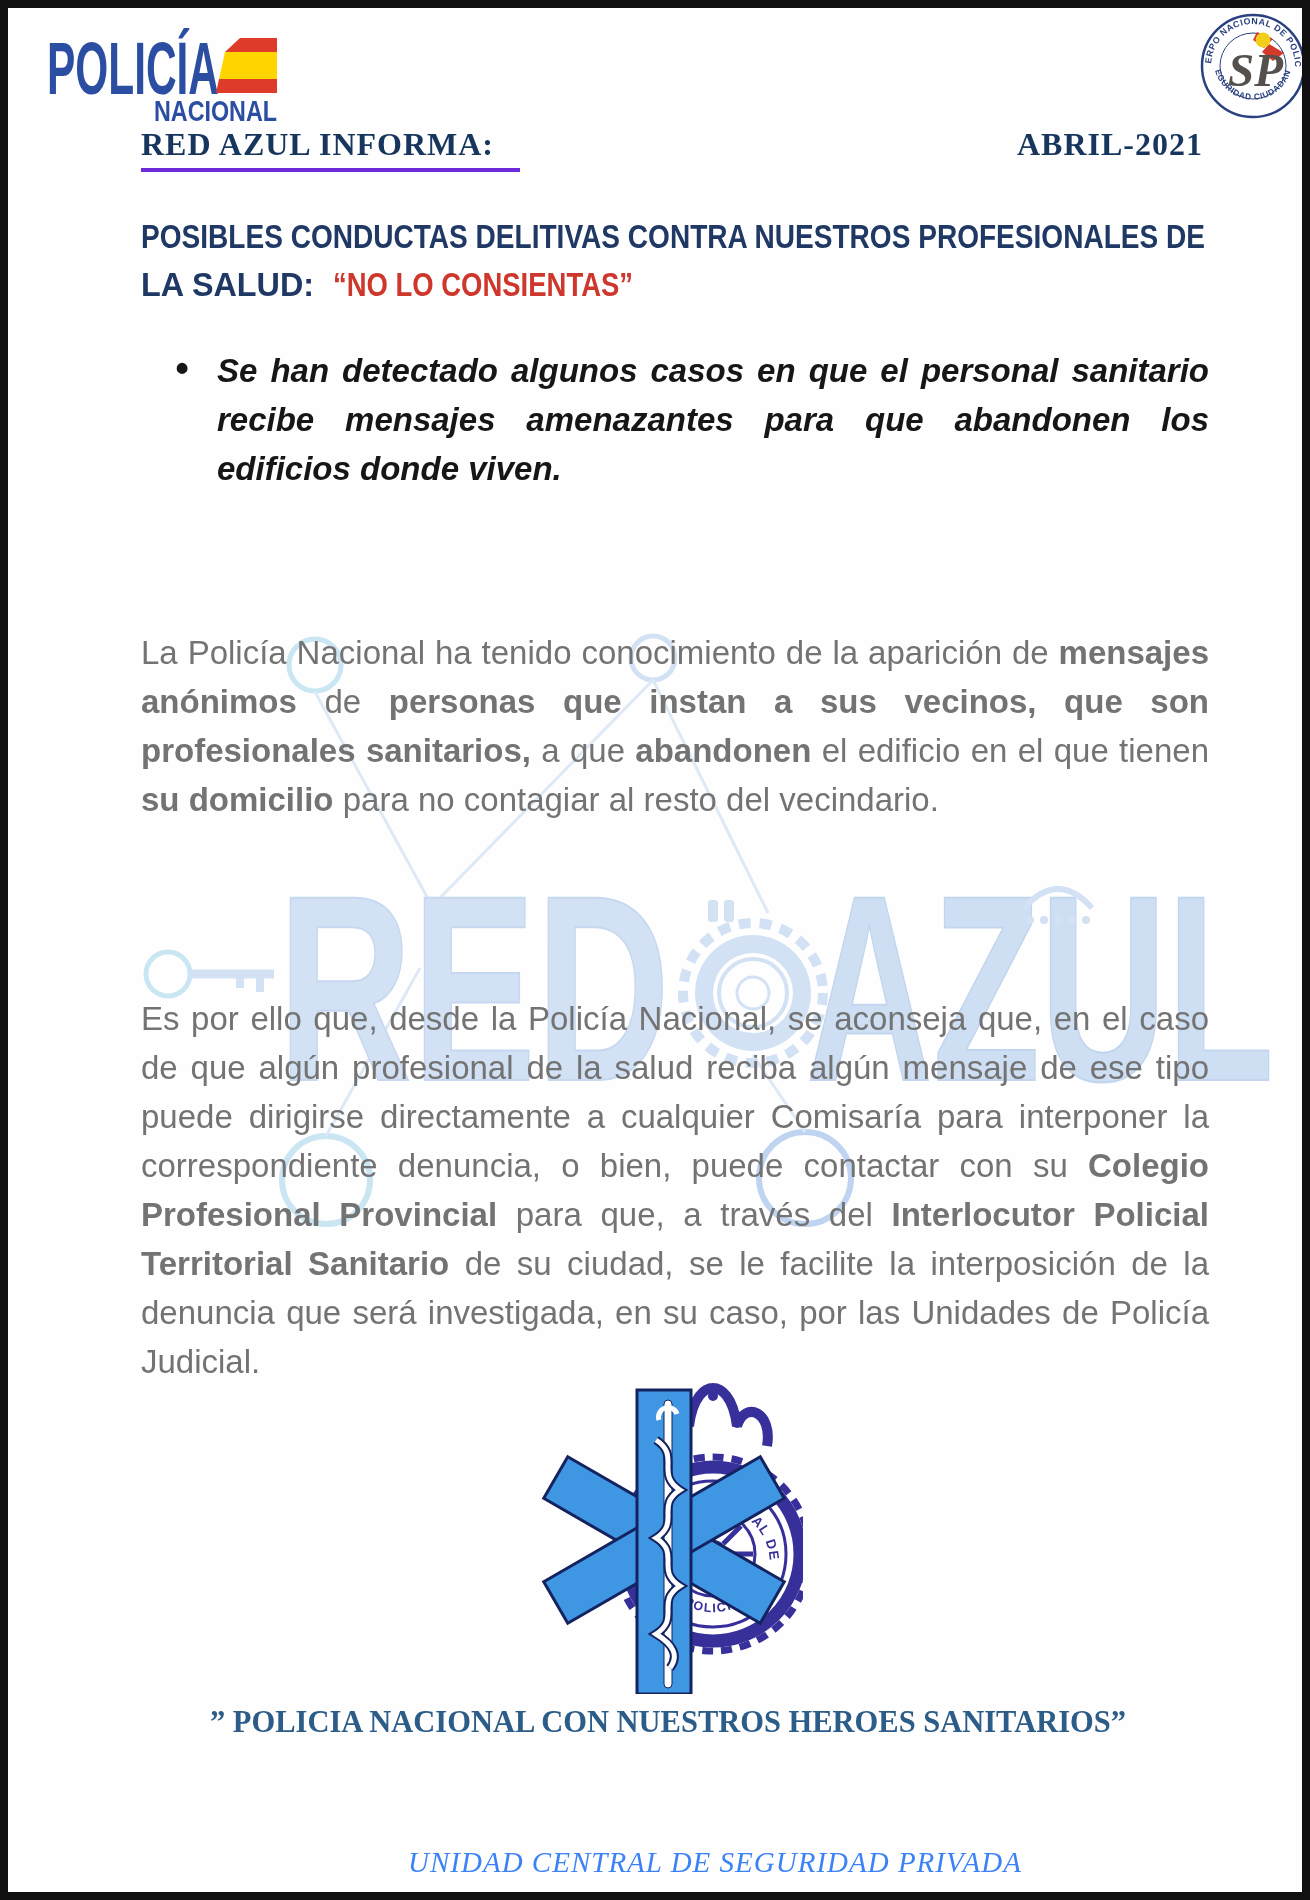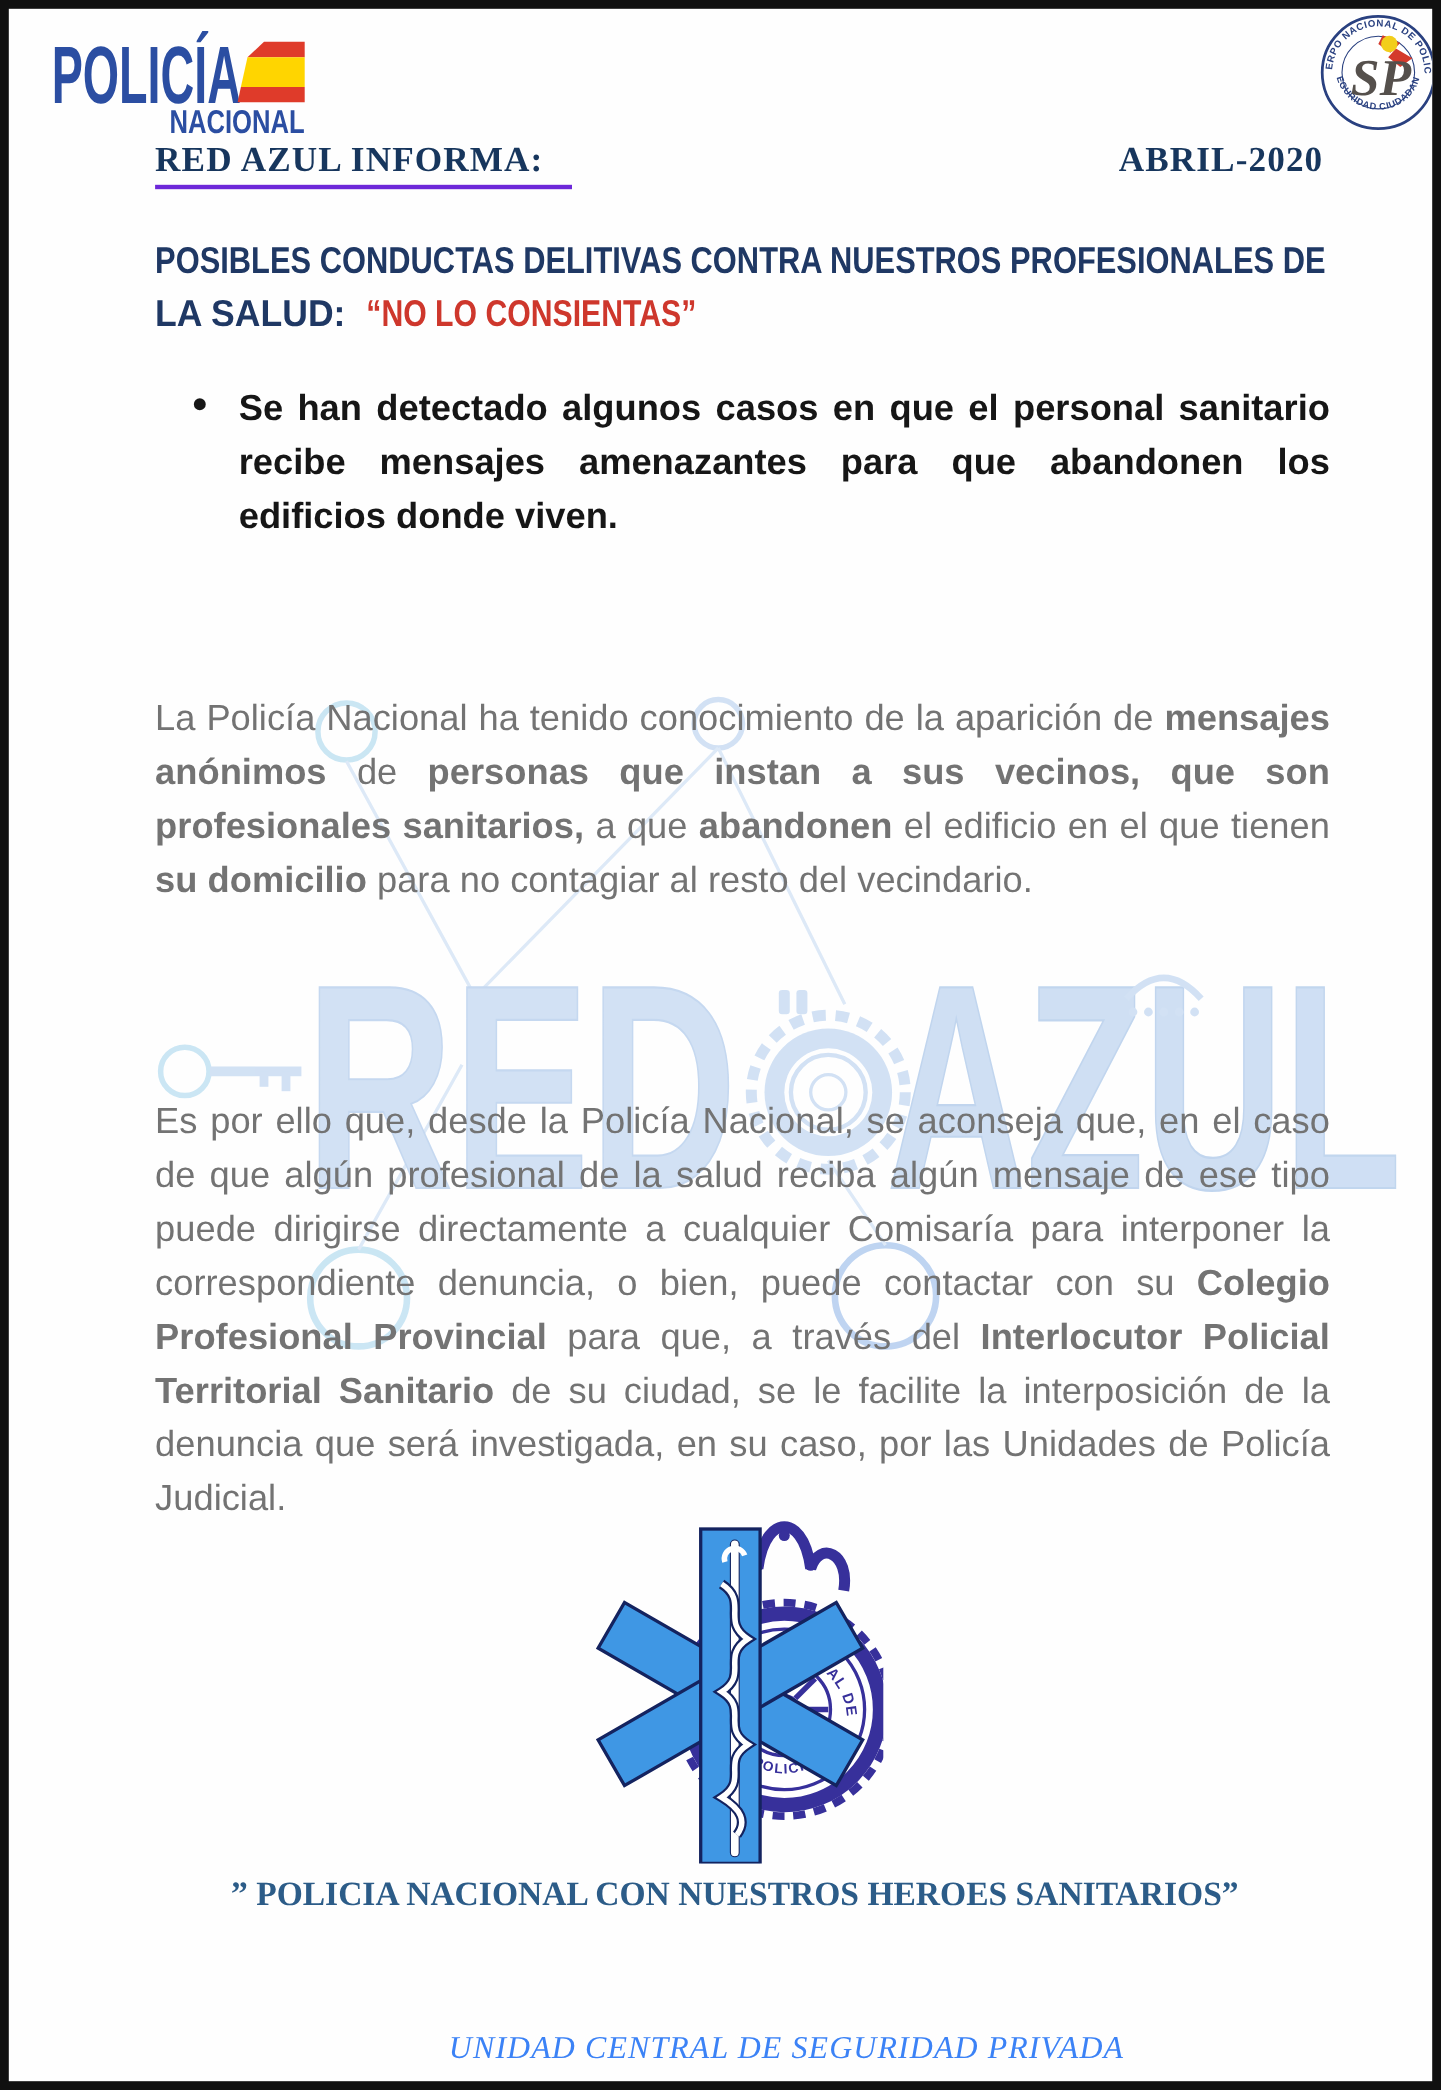--- a/index.html
+++ b/index.html
@@ -27,21 +27,21 @@
   .bulletin-title{border-bottom:4px solid #6d28d9;padding:0 26px 5px 0;}
 
   .headline-svg{position:absolute;left:118px;top:206px;}
 
   .bullets{
     position:absolute;left:120px;top:338px;width:1068px;
     list-style:none;margin:0;padding:0;
     font-size:33px;line-height:49px;font-weight:bold;color:#161616;
     text-align:justify;
   }
-  .bullets li{position:relative;padding-left:76px;}
+  .bullets li{position:relative;padding-left:76px;font-style:italic;}
   .bullets li::before{content:"\2022";position:absolute;left:34px;top:-2px;font-size:38px;}
 
   .body-par{
     position:absolute;left:120px;width:1068px;margin:0;
     font-size:33px;line-height:49px;color:#737373;text-align:justify;
   }
   .p1{top:620px}
   .p2{top:851px}
   .p3{top:986px}
   .b{font-weight:bold;}
@@ -132,21 +132,21 @@
         <textPath href="#sealArcBot" startOffset="50%" text-anchor="middle">SEGURIDAD CIUDADANA</textPath>
       </text>
       <path d="M 58 20 L 74 27 L 65 36 L 54 28 Z" fill="#D43A2C"></path>
       <path d="M 70 32 L 85 41 L 74 49 L 63 40 Z" fill="#D43A2C"></path>
       <circle cx="64" cy="28" r="7.5" fill="#F2CE1B"></circle>
       <text x="29" y="74" font-size="47" font-weight="bold" font-style="italic" font-family="Liberation Serif, serif" fill="#55504C">SP</text>
     </svg>
 
     <div class="title-row">
       <span class="bulletin-title">RED AZUL INFORMA:</span>
-      <span class="bulletin-date">ABRIL-2020</span>
+      <span class="bulletin-date">ABRIL-2021</span>
     </div>
 
     <svg class="headline-svg" width="1072" height="100" viewBox="0 0 1072 100">
       <text x="2" y="34" font-size="34" font-weight="bold" fill="#1F3864" textLength="1064" lengthAdjust="spacingAndGlyphs">POSIBLES CONDUCTAS DELITIVAS CONTRA NUESTROS PROFESIONALES DE</text>
       <text x="2" y="82" font-size="34" font-weight="bold" fill="#1F3864">
         <tspan textLength="182" lengthAdjust="spacingAndGlyphs">LA SALUD: </tspan>
         <tspan x="194" fill="#CE372C" textLength="300" lengthAdjust="spacingAndGlyphs">“NO LO CONSIENTAS”</tspan>
       </text>
     </svg>
 

